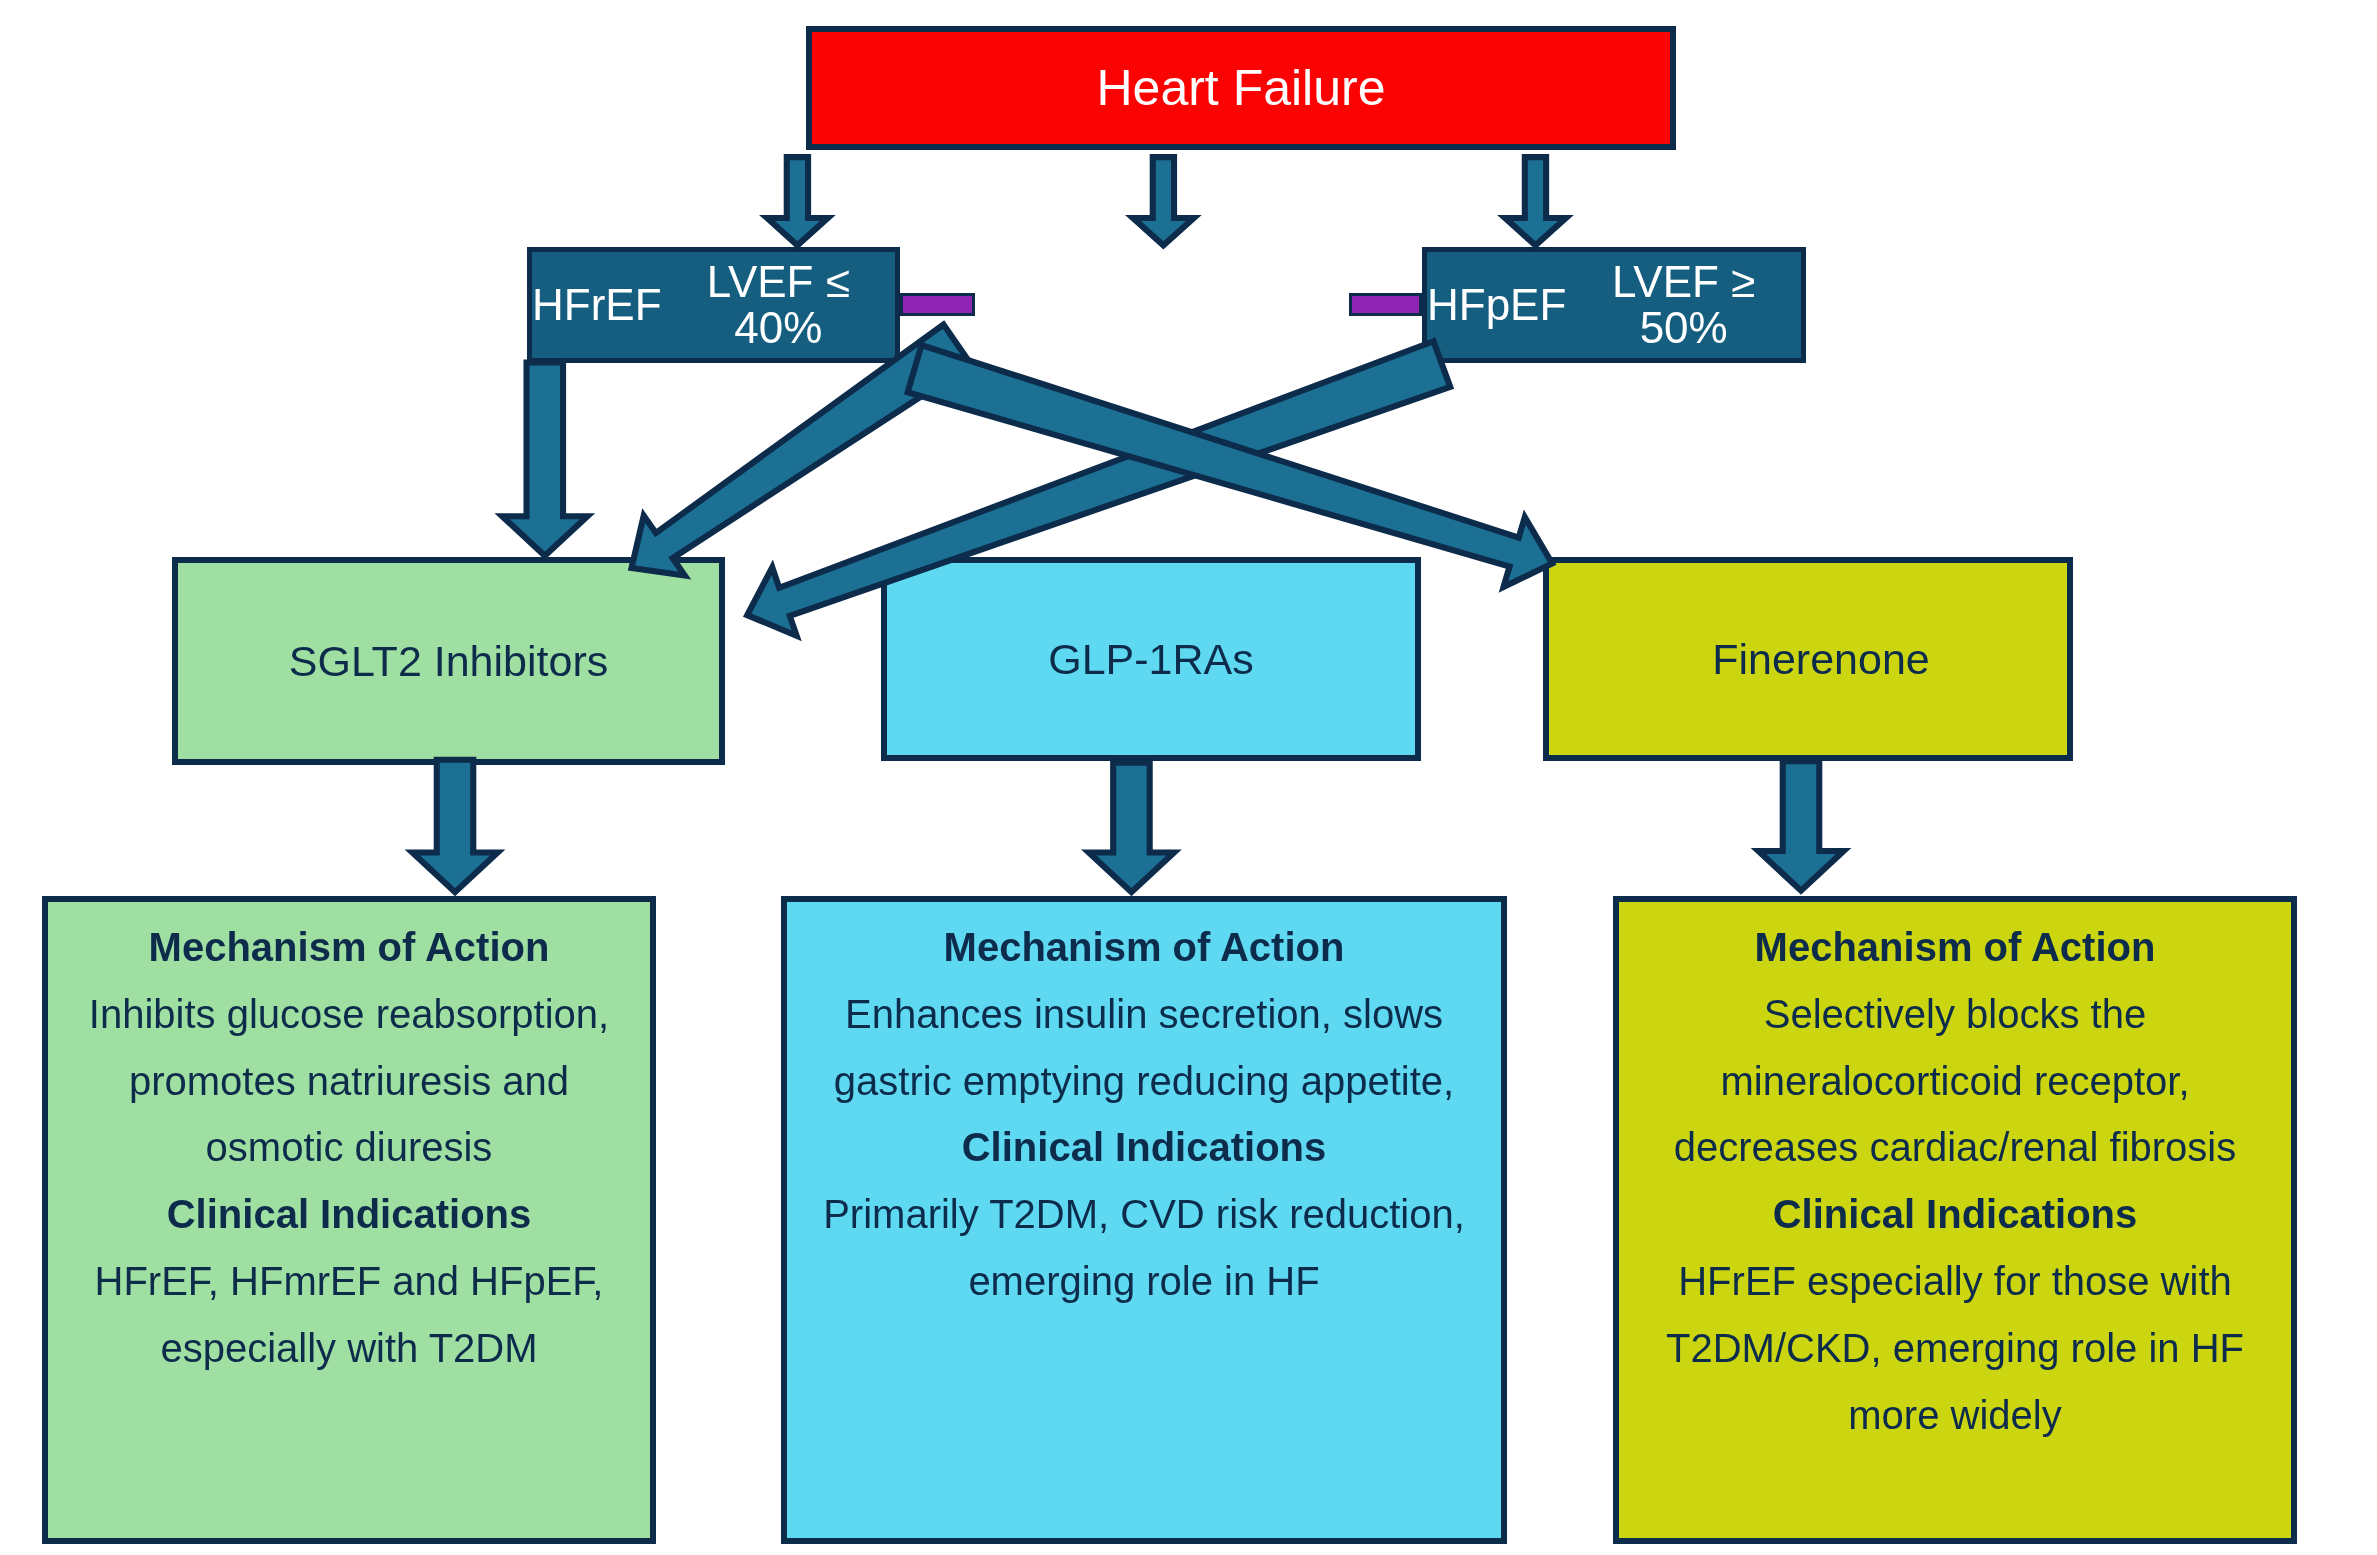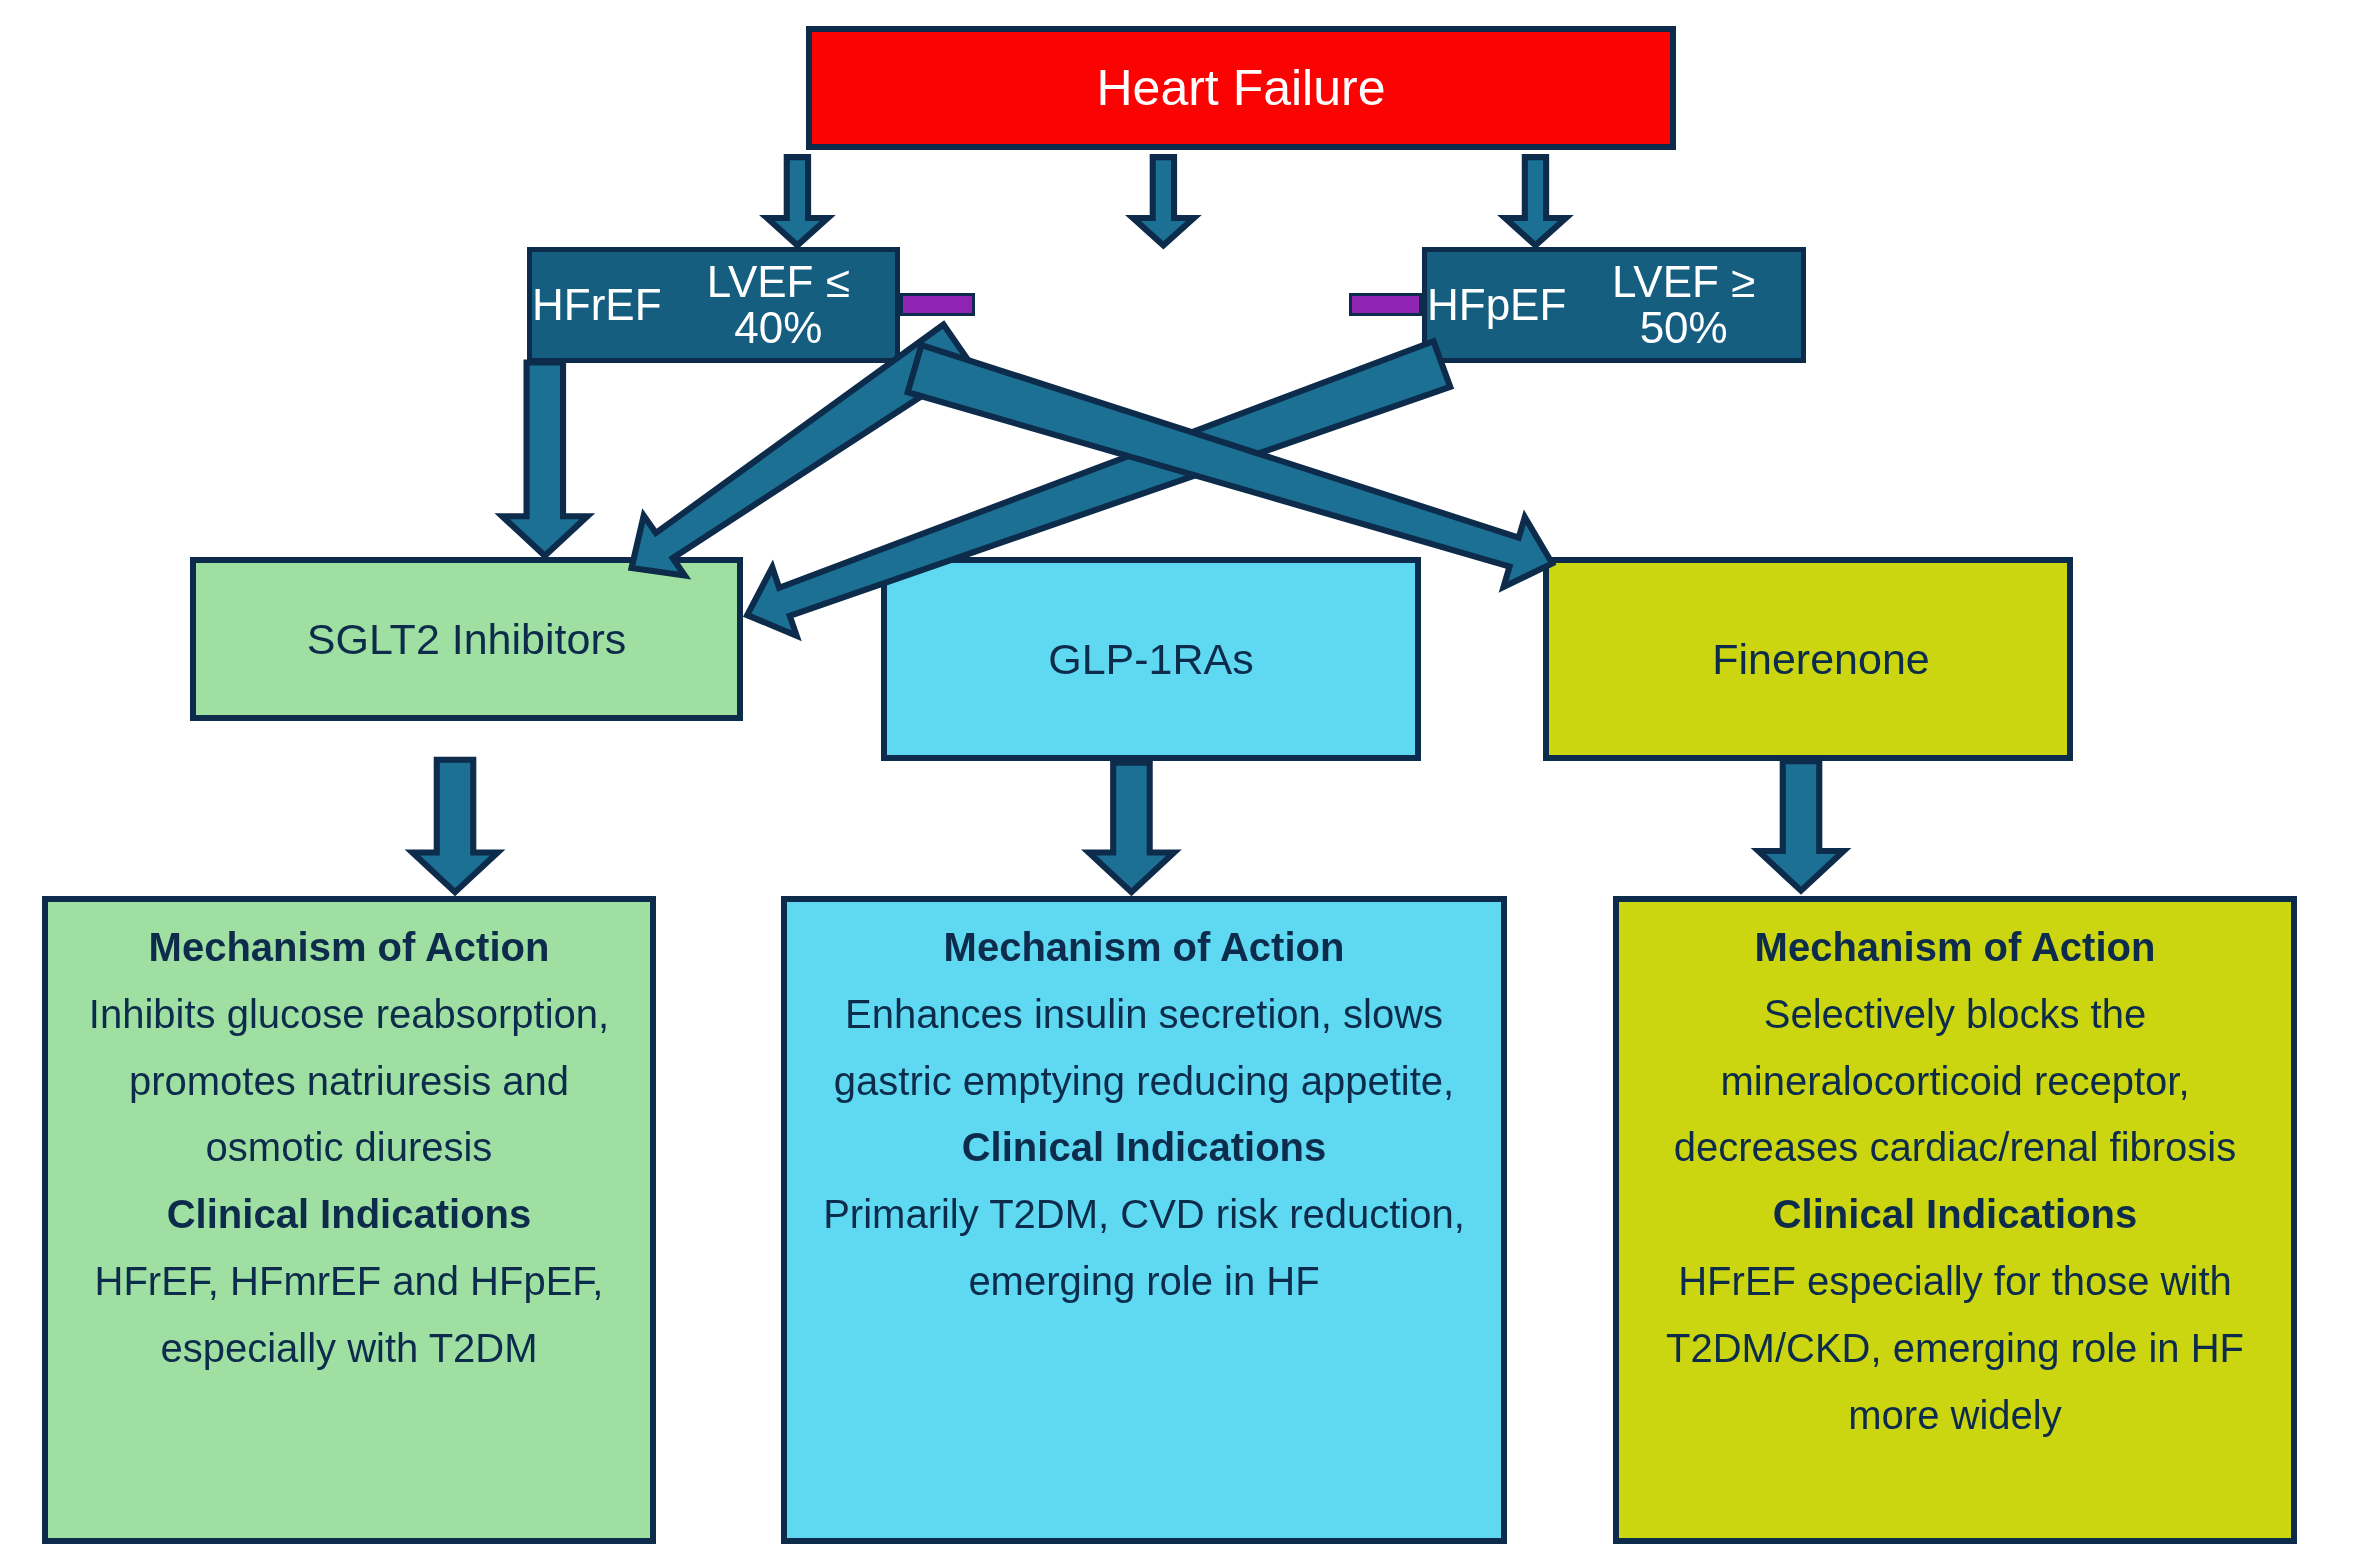--- a/index.html
+++ b/index.html
@@ -57,21 +57,21 @@
     <div class="class-criteria">LVEF ≤ 40%</div>
   </div>
   <div class="box class-box" style="left:1422px; top:247px; width:384px; height:116px;">
     <div class="class-title">HFpEF</div>
     <div class="class-criteria">LVEF ≥ 50%</div>
   </div>
 
   <div class="connector" style="left:900px; top:293px; width:75px; height:23px;"></div>
   <div class="connector" style="left:1349px; top:293px; width:73px; height:23px;"></div>
 
-  <div class="box therapy-box bg-sglt2" style="left:190px; top:557px; width:553px; height:164px;align-items:center;">
+  <div class="box therapy-box bg-sglt2" style="left:172px; top:557px; width:553px; height:208px;align-items:center;">
     <span>SGLT2 Inhibitors</span>
   </div>
   <div class="box therapy-box bg-glp1" style="left:881px; top:557px; width:540px; height:204px;">
     <span>GLP-1RAs</span>
   </div>
   <div class="box therapy-box bg-finerenone" style="left:1543px; top:557px; width:530px; height:204px;">
     <span>Finerenone</span>
   </div>
 
   <div class="box detail-box bg-sglt2" style="left:42px; top:896px; width:614px; height:648px;">

